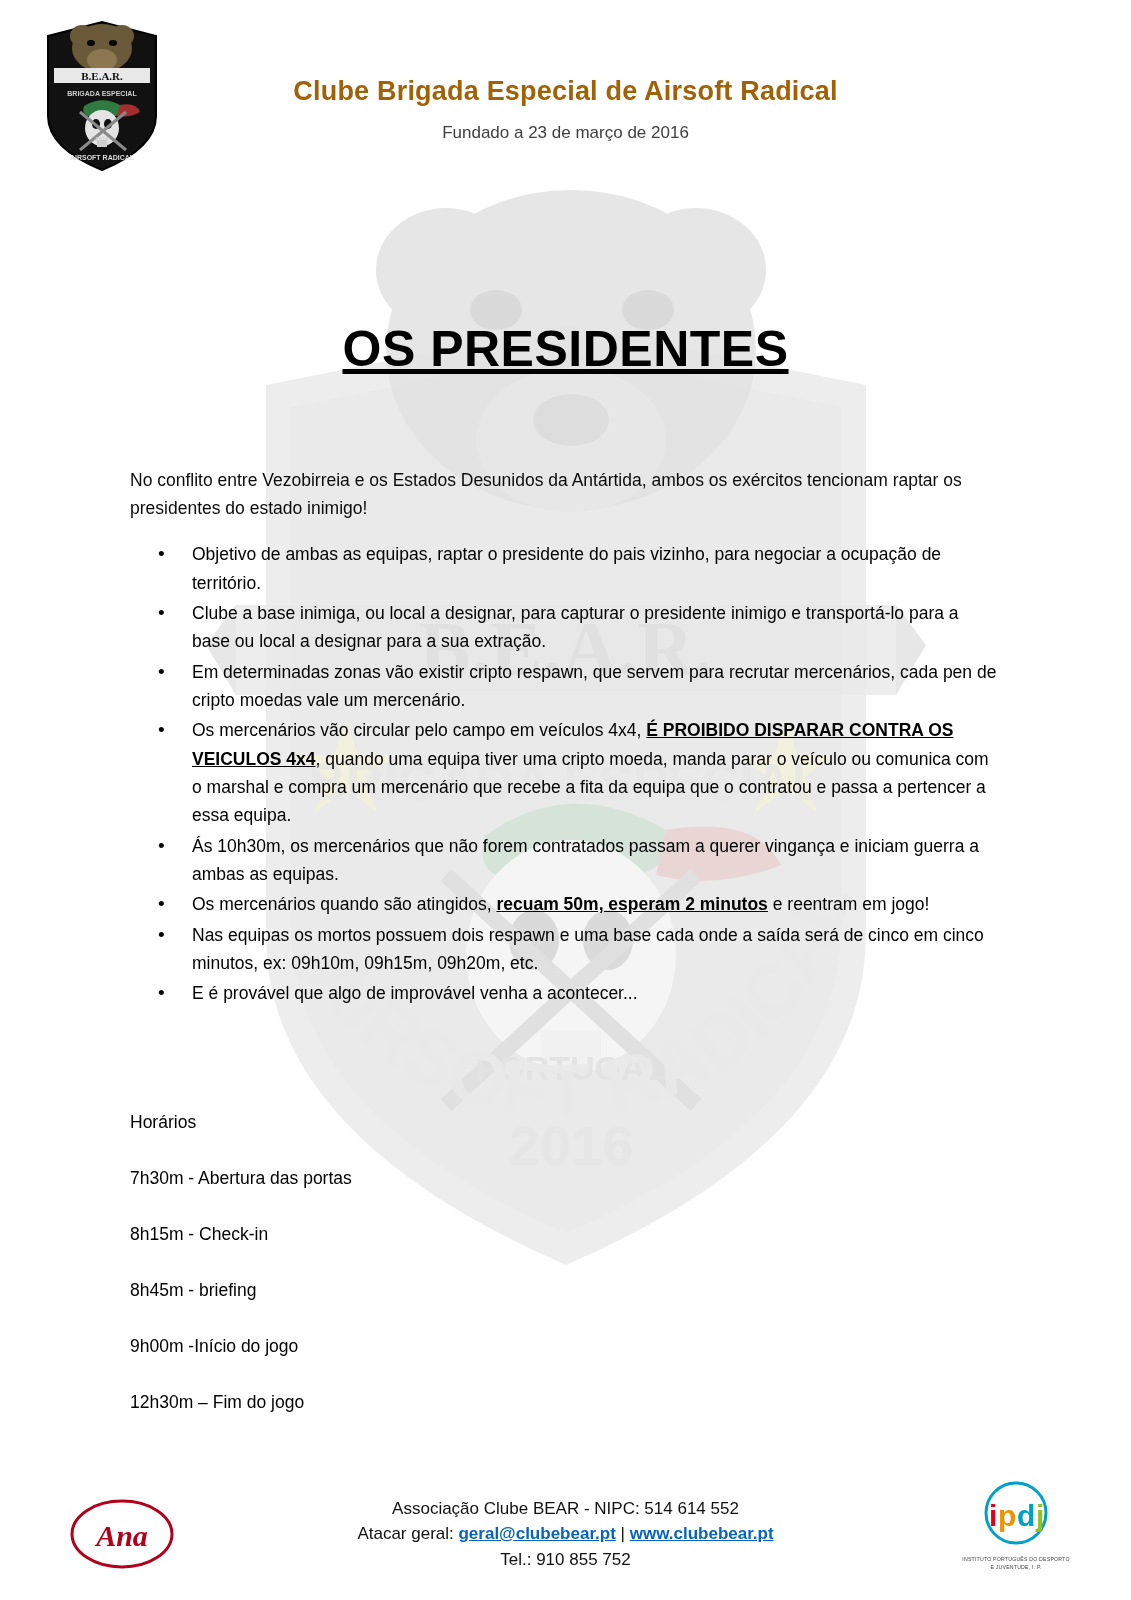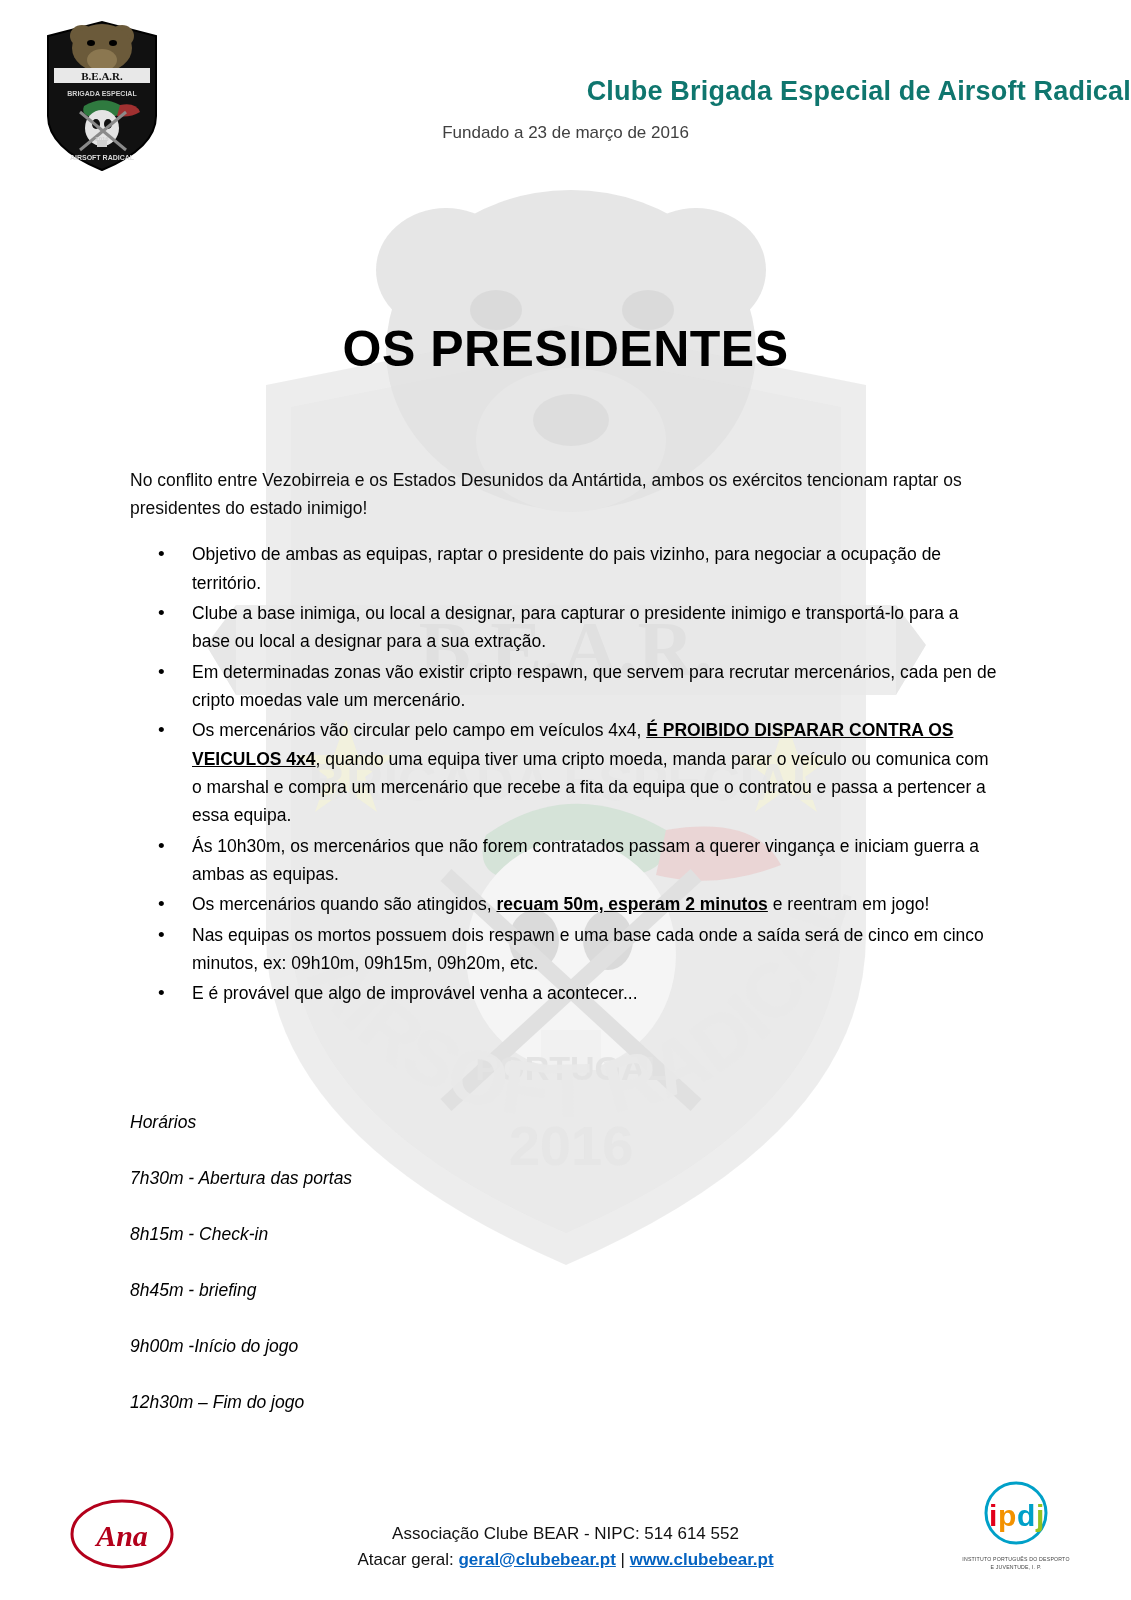--- a/index.html
+++ b/index.html
@@ -36,23 +36,23 @@
   }
   .logo-badge {
     position: absolute;
     left: 42px;
     top: 10px;
     width: 120px;
     height: 165px;
     z-index: 4;
   }
   .doc-title {
-    text-align: right;
+    text-align: center;
     font-size: 27px;
-    color: #0f766e;
+    color: #a16207;
     font-weight: 600;
     letter-spacing: .2px;
     margin-top: 58px;
   }
   .doc-subtitle {
     text-align: center;
     font-size: 17px;
     color: #404040;
     margin-top: 16px;
   }
@@ -60,20 +60,21 @@
   
   .main {
     position: relative;
     z-index: 3;
     padding: 0 130px;
   }
   .big-title {
     text-align: center;
     font-size: 50px;
     font-weight: bold;
+    text-decoration: underline;
     margin-top: 145px;
     letter-spacing: .5px;
   }
   .intro {
     margin-top: 88px;
     font-size: 17.5px;
     line-height: 1.62;
     color: #0b0b0b;
   }
   ul.points {
@@ -92,21 +93,20 @@
     content: "\2022";
     position: absolute;
     left: -30px;
     top: -1px;
     font-size: 19px;
   }
   .bu { font-weight: bold; text-decoration: underline; }
 
   .schedule {
     margin-top: 100px;
-    font-style: italic;
   }
   .schedule .row {
     font-size: 17.5px;
     line-height: 1.6;
     margin-bottom: 28px;
   }
 
   
   .footer {
     position: absolute;
@@ -280,20 +280,21 @@
       <ellipse cx="52" cy="36" rx="50" ry="33" fill="none" stroke="#b3001b" stroke-width="3"></ellipse>
       <text x="52" y="48" text-anchor="middle" font-family="Liberation Serif, serif" font-size="30" font-style="italic" font-weight="bold" fill="#b3001b">Ana</text>
     </svg>
   </div>
 
   <div class="footer-center">
     <div>Associação Clube BEAR - NIPC: 514 614 552</div>
     <div>
       <span>Atacar geral: </span><a href="#">geral@clubebear.pt</a><span> | </span><a href="#">www.clubebear.pt</a>
     </div>
+    <div>Tel.: 910 855 752</div>
   </div>
 
   <div class="ipdj-logo">
     <svg viewBox="0 0 110 70" width="110" height="70" xmlns="http://www.w3.org/2000/svg">
       <circle cx="55" cy="33" r="30" fill="none" stroke="#00a0c8" stroke-width="3"></circle>
       <text x="28" y="46" font-family="Liberation Sans, sans-serif" font-size="30" font-weight="bold" fill="#e2001a">i</text>
       <text x="37" y="46" font-family="Liberation Sans, sans-serif" font-size="30" font-weight="bold" fill="#f39200">p</text>
       <text x="56" y="46" font-family="Liberation Sans, sans-serif" font-size="30" font-weight="bold" fill="#00a0c8">d</text>
       <text x="75" y="46" font-family="Liberation Sans, sans-serif" font-size="30" font-weight="bold" fill="#95c11f">j</text>
     </svg>

